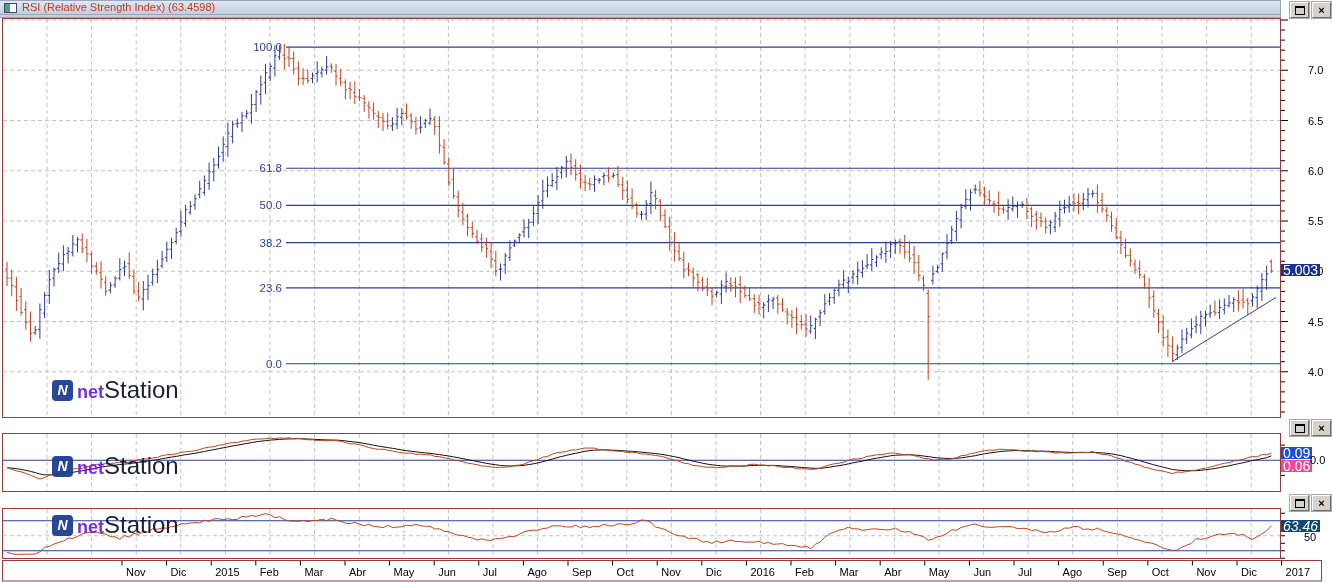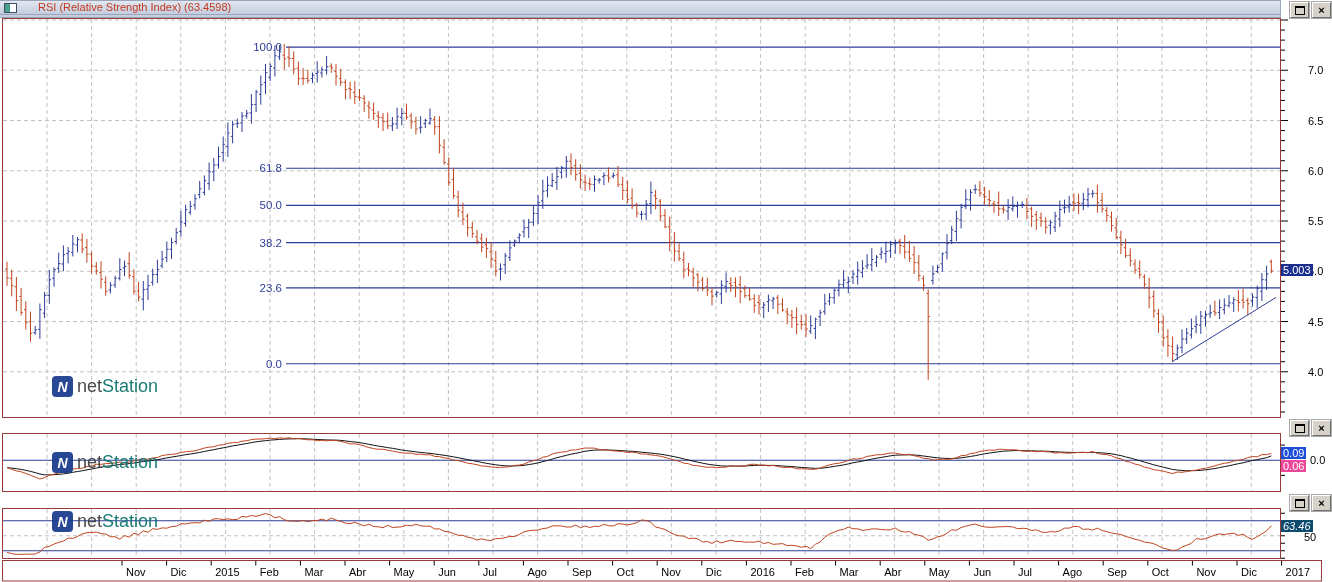--- a/index.html
+++ b/index.html
@@ -10,39 +10,39 @@
   .phdr{position:absolute;left:0;width:1281px;background:linear-gradient(#e2e7f0,#c3cddf);
         border:1px solid #9aa6bc;border-left:none;box-sizing:border-box;
         display:flex;align-items:center;padding-left:4px;gap:5px;}
   .phdr-main{top:0;height:18px;}
   .phdr-macd{top:418;height:15px;}
   .phdr-rsi{top:493;height:15px;}
   .picon{width:13px;height:10px;border:1px solid #3b4a66;box-sizing:border-box;
          background:linear-gradient(to right,#49a08e 0 45%,#ffffff 45%);flex:none;}
   .ptitle{font-size:11px;line-height:11px;white-space:pre;}
   .t-main{color:#233b9a;}
-  .t-ind{color:#c23a1e;margin-left:16px;}
+  .t-ind{color:#c23a1e;}
   .t-sig{color:#000000;}
   .t-sep{color:#9a9a9a;}
   
   .wbtns{position:absolute;display:flex;gap:3px;}
   .wbtn{width:17px;height:14px;background:#d6d2c9;border:1px solid;
         border-color:#ffffff #6f6f6f #6f6f6f #ffffff;box-shadow:0 0 0 1px #a8a8a8;
         display:flex;align-items:center;justify-content:center;
         font-size:11px;font-weight:bold;line-height:1;color:#000;cursor:default;}
   .maxglyph{width:8px;height:6px;border:1px solid #000;border-top-width:2px;}
   
   .wm{position:absolute;display:flex;align-items:center;gap:4px;opacity:.95;}
   .wm-icon{width:21px;height:21px;background:#1d3e90;color:#fff;border-radius:4px;
            font-weight:bold;font-size:14px;font-style:italic;
            display:flex;align-items:center;justify-content:center;flex:none;}
-  .wm-net{color:#404040;font-weight:normal;font-size:18px;letter-spacing:0;}
-  .wm-station{color:#0f766e;font-size:18px;text-align:center;}
+  .wm-net{color:#6d28d9;font-weight:bold;font-size:18px;letter-spacing:0;}
+  .wm-station{color:#0f172a;font-size:24px;text-align:center;}
   
-  .vbox{position:absolute;color:#ffffff;font-size:11px;line-height:12px;
+  .vbox{position:absolute;color:#ffffff;font-size:14px;line-height:12px;
         padding:0 2px;white-space:nowrap;}
   .alab{position:absolute;color:#000000;font-size:11px;line-height:11px;white-space:nowrap;}
 </style>
 </head>
 <body>
 
 <div class="stage">
 
   <svg id="cv" width="1332" height="582">
       <line x1="47" y1="19" x2="47" y2="416" stroke="#c2c2c2" stroke-dasharray="4 3"></line>

